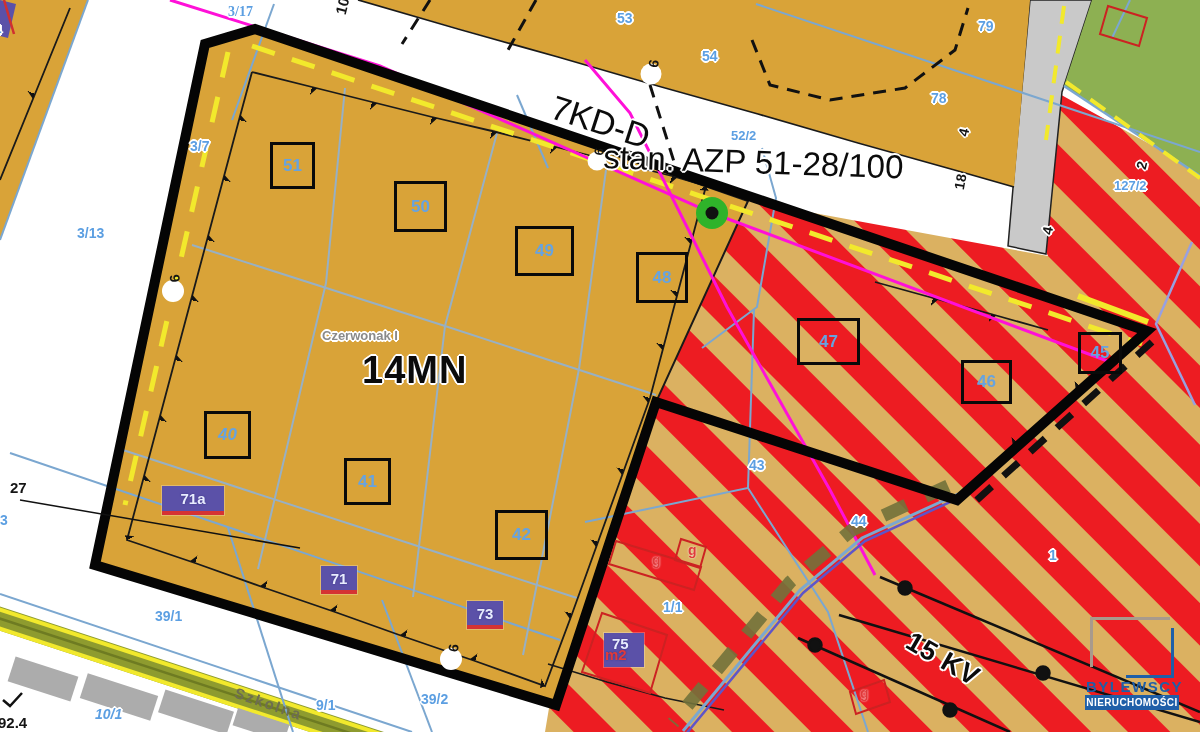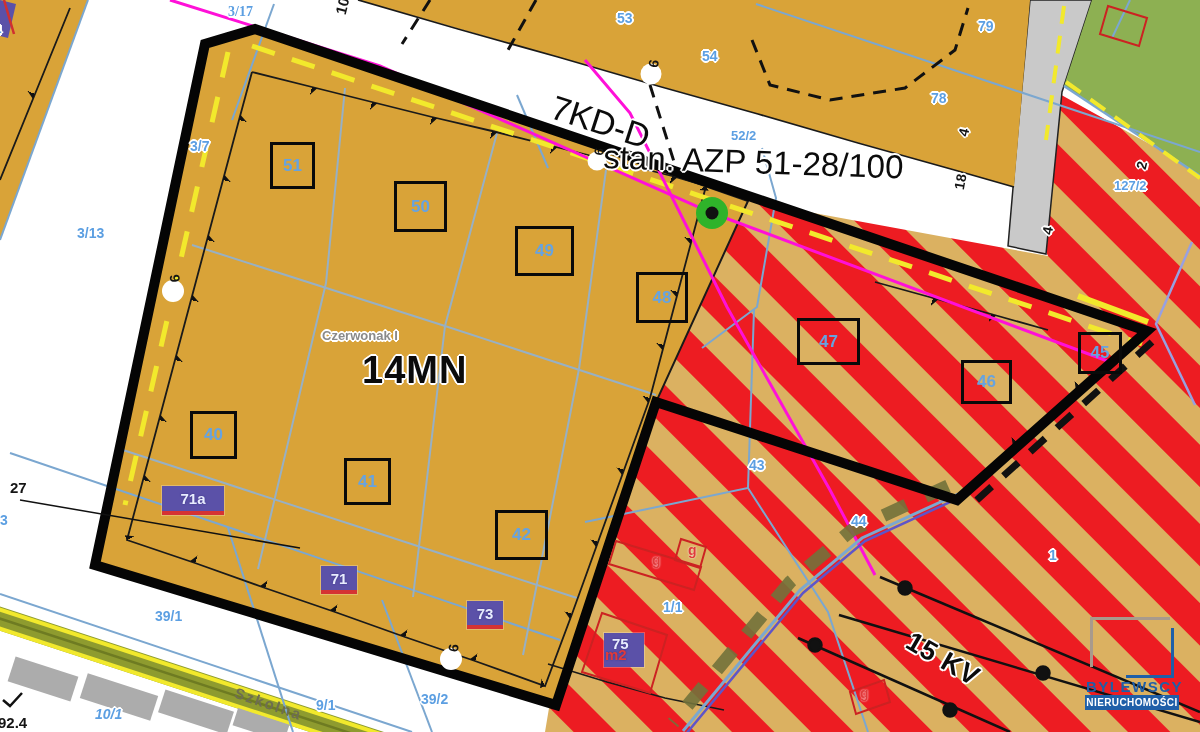--- a/index.html
+++ b/index.html
@@ -177,33 +177,33 @@
 
 <div class="psq" style="left:270px;top:142px;width:39px;height:41px;">
       <span>51</span>
     </div>
 <div class="psq" style="left:394px;top:181px;width:47px;height:45px;">
       <span>50</span>
     </div>
 <div class="psq" style="left:515px;top:226px;width:53px;height:44px;">
       <span>49</span>
     </div>
-<div class="psq" style="left:636px;top:272px;width:46px;height:45px;">
+<div class="psq" style="left:636px;top:252px;width:46px;height:45px;">
       <span>48</span>
     </div>
 <div class="psq" style="left:797px;top:318px;width:57px;height:41px;">
       <span>47</span>
     </div>
 <div class="psq" style="left:961px;top:360px;width:45px;height:38px;">
       <span>46</span>
     </div>
 <div class="psq" style="left:1078px;top:332px;width:38px;height:36px;">
       <span>45</span>
     </div>
-<div class="psq" style="left:190px;top:411px;width:41px;height:42px;">
+<div class="psq" style="left:204px;top:411px;width:41px;height:42px;font-style:italic;">
       <span>40</span>
     </div>
 <div class="psq" style="left:344px;top:458px;width:41px;height:41px;">
       <span>41</span>
     </div>
 <div class="psq" style="left:495px;top:510px;width:47px;height:44px;">
       <span>42</span>
     </div>
 
 <div class="pbox" style="left:162px;top:486px;width:62px;height:25px;">

